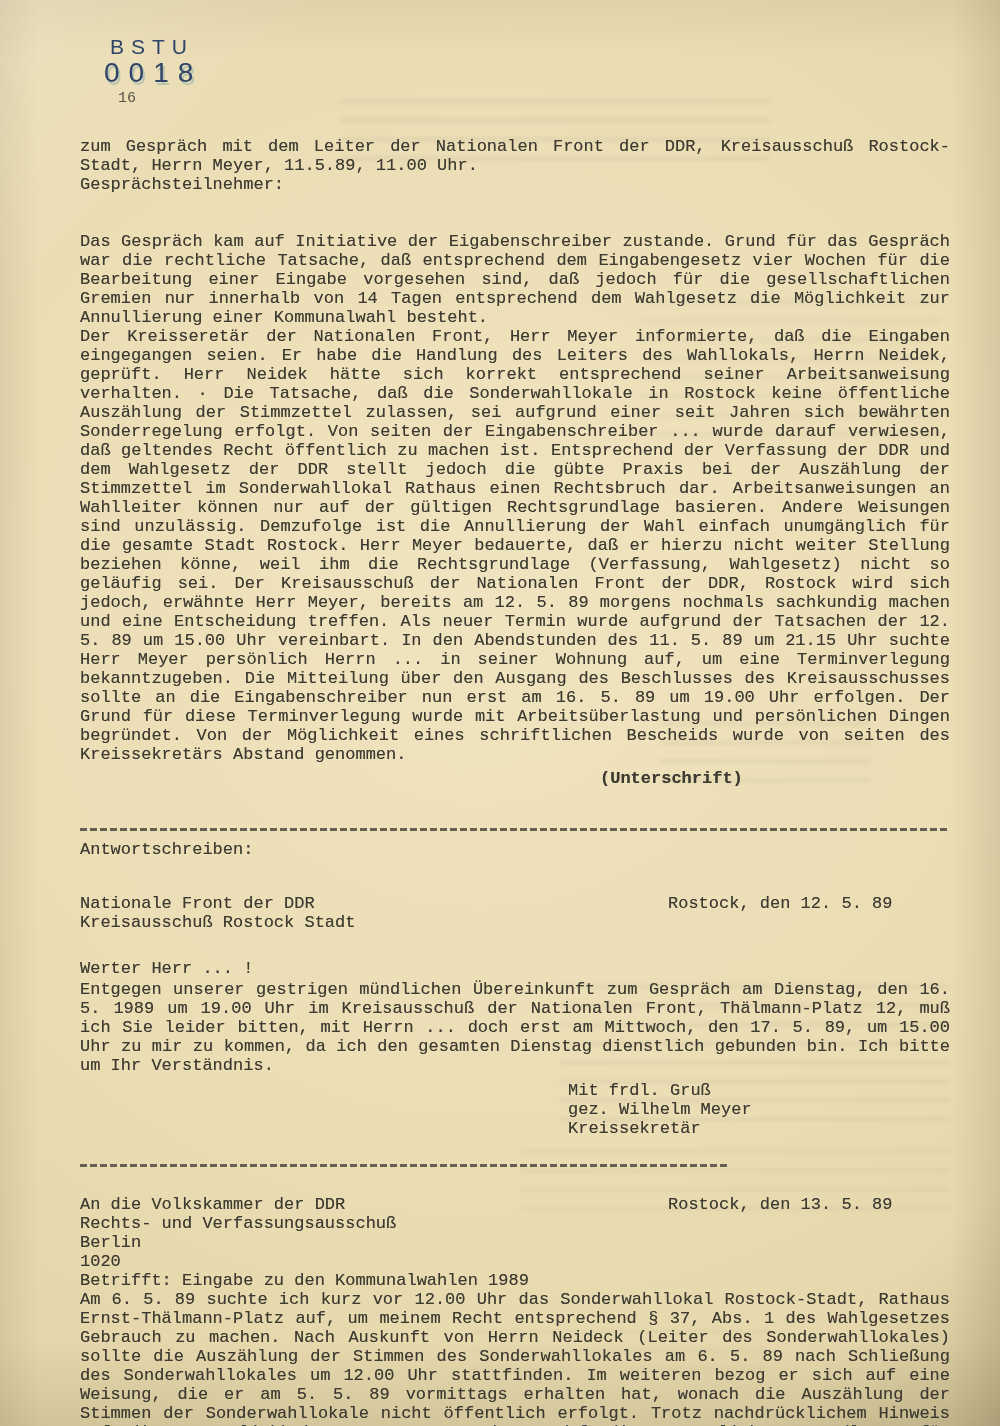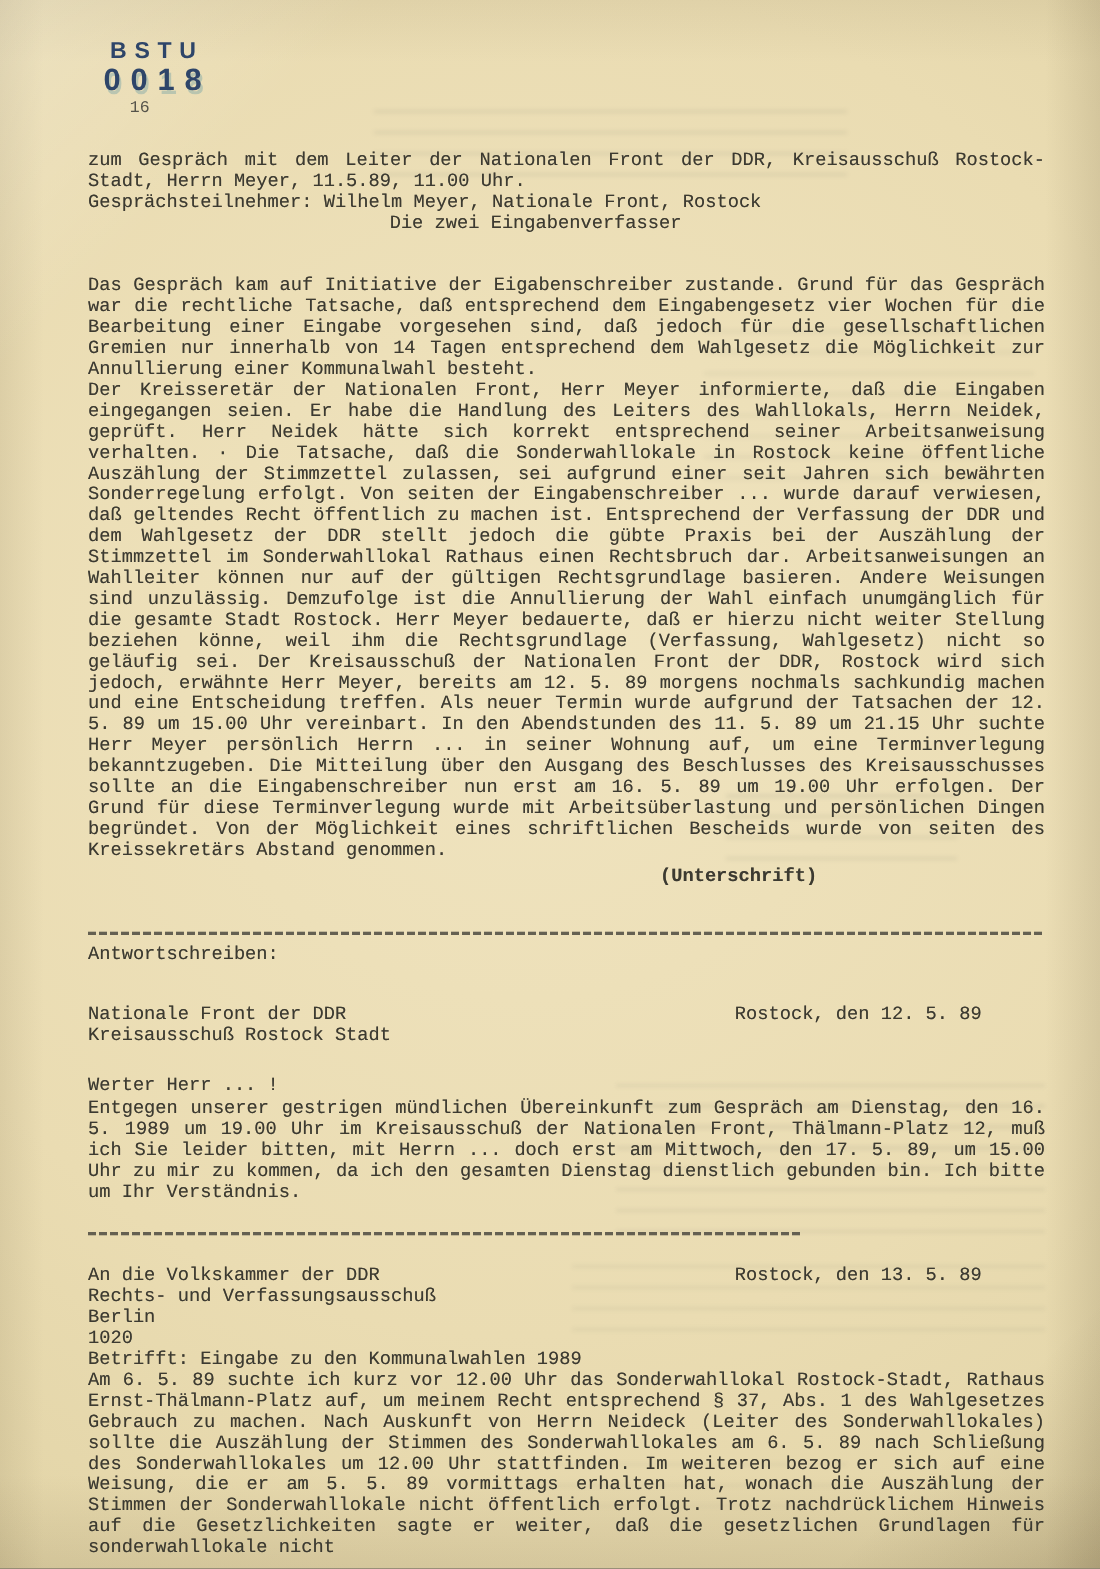--- a/index.html
+++ b/index.html
@@ -31,23 +31,23 @@
     filter:blur(2px);opacity:.5;
   }
   .b1{left:340px;top:100px;width:430px;height:60px;}
   .b2{left:640px;top:300px;width:300px;height:140px;opacity:.35;}
   .b3{left:660px;top:722px;width:210px;height:60px;}
   .b4{left:560px;top:985px;width:390px;height:150px;opacity:.45;}
   .b5{left:520px;top:1150px;width:430px;height:60px;opacity:.4;}
   .b6{left:470px;top:1330px;width:300px;height:40px;opacity:.3;}
 
   .stamp{
-    position:absolute;left:94px;top:36px;
+    position:absolute;left:104px;top:36px;
     font-family:"Liberation Sans","DejaVu Sans",sans-serif;
-    font-weight:bold;color:#2e4569;line-height:1.05;
+    font-weight:normal;color:#2e4569;line-height:1.05;
   }
   .stamp .s1{font-size:21px;letter-spacing:7px;margin-left:6px;}
   .stamp .s2{font-size:28px;letter-spacing:9px;text-shadow:2px 3px 0 rgba(70,140,160,0.30);}
   .pageno{position:absolute;left:118px;top:90px;font-size:15px;color:#55534a;}
 
   .content{
     position:absolute;left:80px;top:137px;width:870px;
     font-size:17px;line-height:19px;
     text-shadow:0 0 0.5px rgba(60,58,49,0.55);
   }
@@ -81,24 +81,20 @@
     <div class="s1">BSTU</div>
     <div class="s2">0018</div>
   </div>
   <div class="pageno">16</div>
 
   <div class="content rel">
 
     <div class="jtxt">zum Gespräch mit dem Leiter der Nationalen Front der DDR, Kreisausschuß Rostock-Stadt, Herrn Meyer, 11.5.89, 11.00 Uhr.</div>
     <div class="row">
       <span class="part-label">Gesprächsteilnehmer: </span>
-      <span>
-        <span>Wilhelm Meyer, Nationale Front, Rostock</span><br>
-        <span style="margin-left:60px">Die zwei Eingabenverfasser</span>
-      </span>
     </div>
 
     <div class="gap"></div>
     <div class="gap"></div>
 
     <div class="jtxt">Das Gespräch kam auf Initiative der Eigabenschreiber zustande. Grund für das Gespräch war die rechtliche Tatsache, daß entsprechend dem Eingabengesetz vier Wochen für die Bearbeitung einer Eingabe vorgesehen sind, daß jedoch für die gesellschaftlichen Gremien nur innerhalb von 14 Tagen entsprechend dem Wahlgesetz die Möglichkeit zur Annullierung einer Kommunalwahl besteht.</div>
     <div class="jtxt">Der Kreisseretär der Nationalen Front, Herr Meyer informierte, daß die Eingaben eingegangen seien. Er habe die Handlung des Leiters des Wahllokals, Herrn Neidek, geprüft. Herr Neidek hätte sich korrekt entsprechend seiner Arbeitsanweisung verhalten. · Die Tatsache, daß die Sonderwahllokale in Rostock keine öffentliche Auszählung der Stimmzettel zulassen, sei aufgrund einer seit Jahren sich bewährten Sonderregelung erfolgt. Von seiten der Eingabenschreiber ... wurde darauf verwiesen, daß geltendes Recht öffentlich zu machen ist. Entsprechend der Verfassung der DDR und dem Wahlgesetz der DDR stellt jedoch die gübte Praxis bei der Auszählung der Stimmzettel im Sonderwahllokal Rathaus einen Rechtsbruch dar. Arbeitsanweisungen an Wahlleiter können nur auf der gültigen Rechtsgrundlage basieren. Andere Weisungen sind unzulässig. Demzufolge ist die Annullierung der Wahl einfach unumgänglich für die gesamte Stadt Rostock. Herr Meyer bedauerte, daß er hierzu nicht weiter Stellung beziehen könne, weil ihm die Rechtsgrundlage (Verfassung, Wahlgesetz) nicht so geläufig sei. Der Kreisausschuß der Nationalen Front der DDR, Rostock wird sich jedoch, erwähnte Herr Meyer, bereits am 12. 5. 89 morgens nochmals sachkundig machen und eine Entscheidung treffen. Als neuer Termin wurde aufgrund der Tatsachen der 12. 5. 89 um 15.00 Uhr vereinbart. In den Abendstunden des 11. 5. 89 um 21.15 Uhr suchte Herr Meyer persönlich Herrn ... in seiner Wohnung auf, um eine Terminverlegung bekanntzugeben. Die Mitteilung über den Ausgang des Beschlusses des Kreisausschusses sollte an die Eingabenschreiber nun erst am 16. 5. 89 um 19.00 Uhr erfolgen. Der Grund für diese Terminverlegung wurde mit Arbeitsüberlastung und persönlichen Dingen begründet. Von der Möglichkeit eines schriftlichen Bescheids wurde von seiten des Kreissekretärs Abstand genommen.</div>
 
     <div class="indent-sig" style="margin-top:5px">(Unterschrift)</div>
 
@@ -108,20 +104,25 @@
 
     <div class="rel" style="margin-top:35px">
       <div>Nationale Front der DDR</div>
       <div>Kreisausschuß Rostock Stadt</div>
       <div style="position:absolute;left:588px;top:0">Rostock, den 12. 5. 89</div>
     </div>
 
     <div style="margin-top:27px">Werter Herr ... !</div>
     <div class="jtxt" style="margin-top:2px">Entgegen unserer gestrigen mündlichen Übereinkunft zum Gespräch am Dienstag, den 16. 5. 1989 um 19.00 Uhr im Kreisausschuß der Nationalen Front, Thälmann-Platz 12, muß ich Sie leider bitten, mit Herrn ... doch erst am Mittwoch, den 17. 5. 89, um 15.00 Uhr zu mir zu kommen, da ich den gesamten Dienstag dienstlich gebunden bin. Ich bitte um Ihr Verständnis.</div>
 
+    <div class="indent-close" style="margin-top:6px">
+      <div>Mit frdl. Gruß</div>
+      <div>gez. Wilhelm Meyer</div>
+      <div>Kreissekretär</div>
+    </div>
 
     <div class="divider div2" style="margin-top:26px"></div>
 
     <div class="rel" style="margin-top:28px">
       <div>An die Volkskammer der DDR</div>
       <div>Rechts- und Verfassungsausschuß</div>
       <div>Berlin</div>
       <div>1020</div>
       <div style="position:absolute;left:588px;top:0">Rostock, den 13. 5. 89</div>
     </div>

